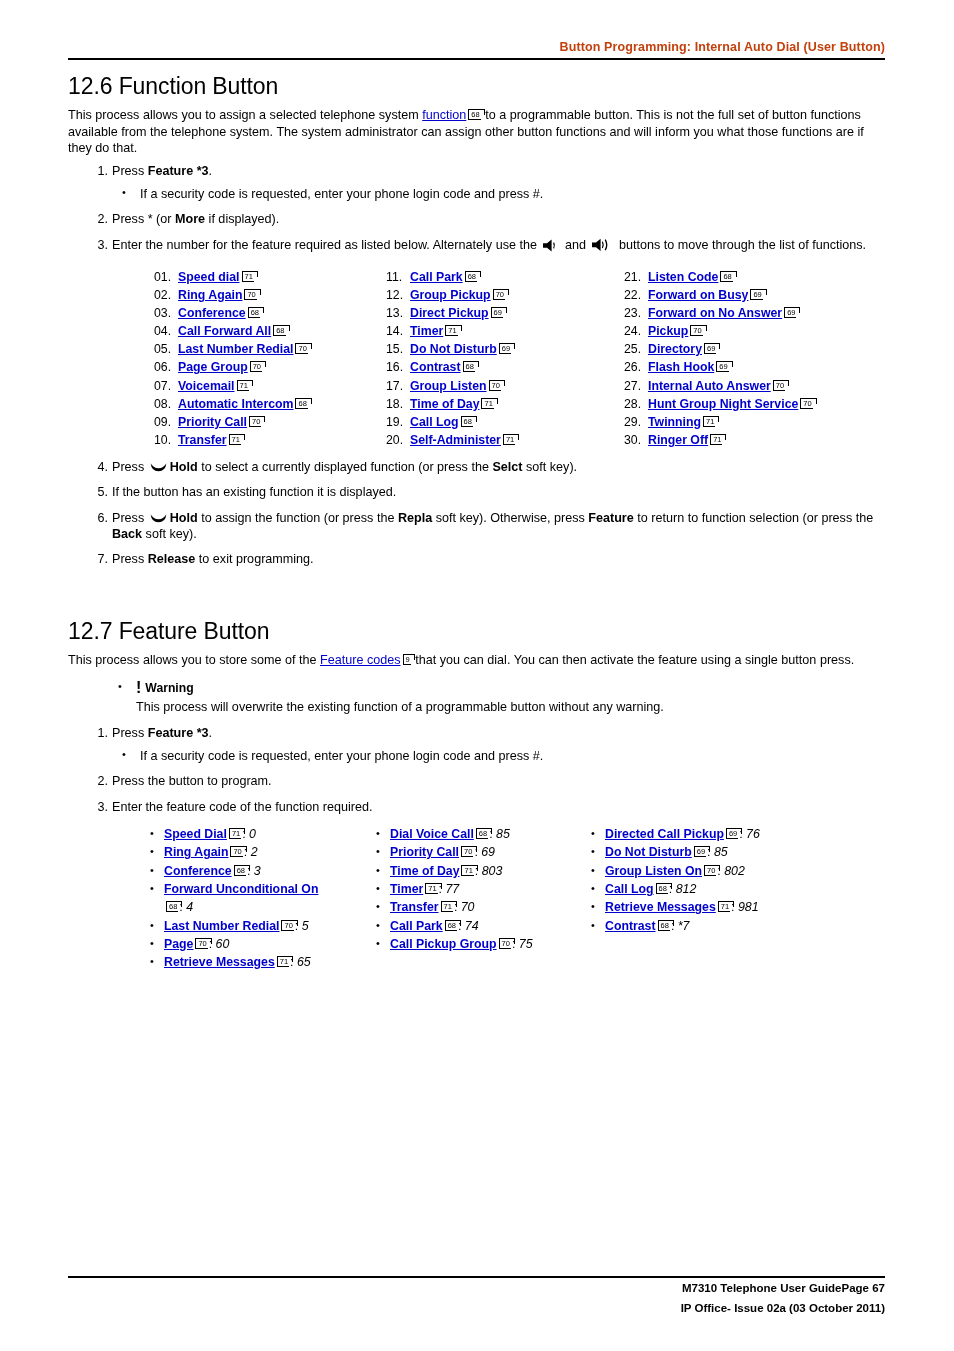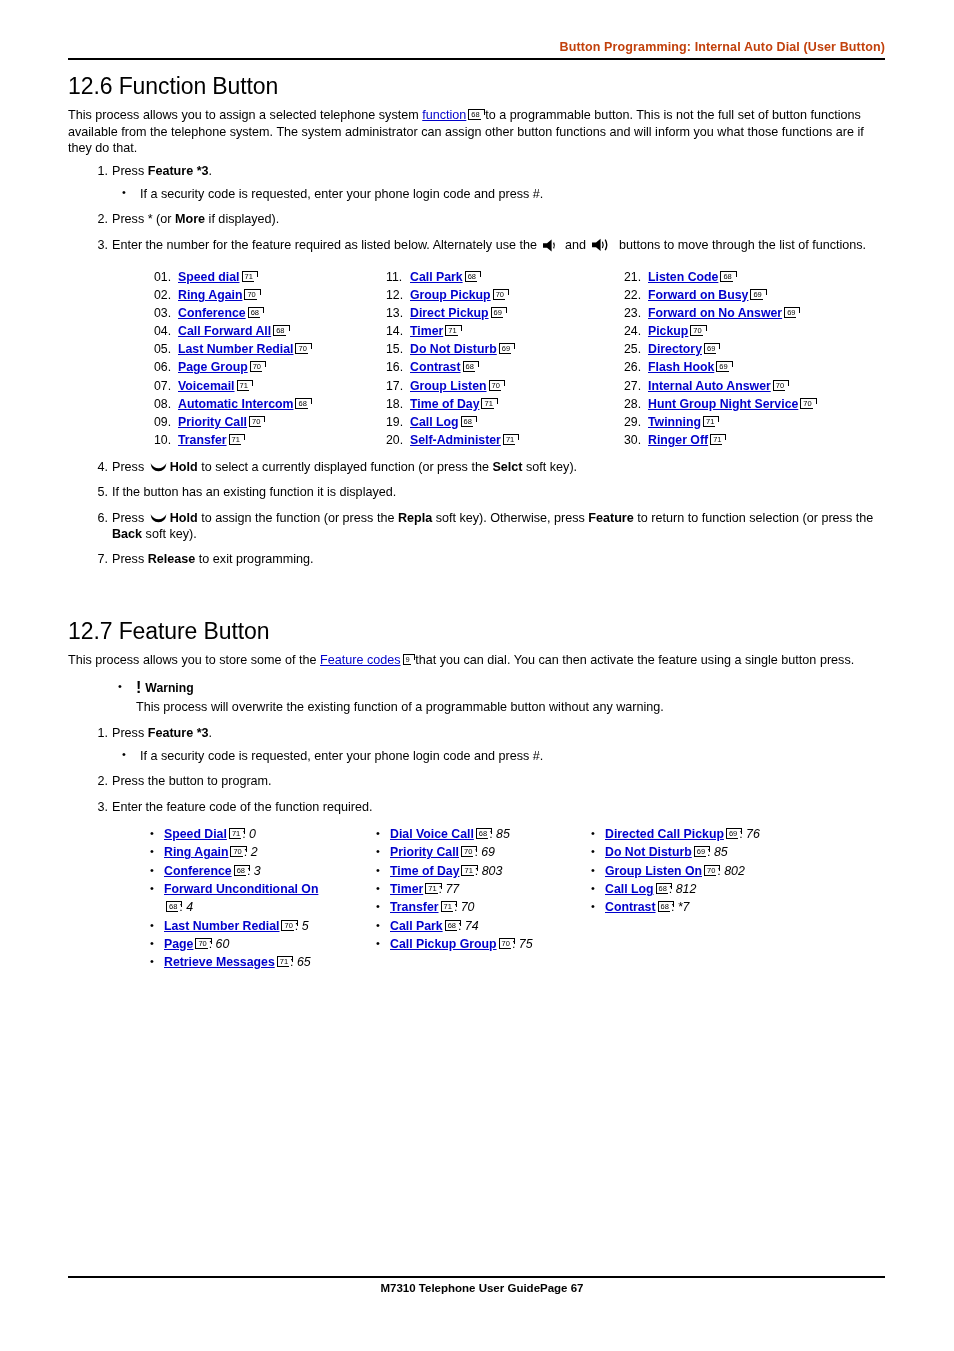--- a/index.html
+++ b/index.html
@@ -50,21 +50,21 @@
     left: 68px;
     top: 1276px;
     width: 817px;
   }
   .footer-rule {
     border-bottom: 2.3px solid #000;
     width: 100%;
   }
   .footer-row {
     display: flex;
-    justify-content: center;
+    justify-content: flex-end;
     font-size: 11.5px;
     font-weight: bold;
     line-height: 1.55;
     margin-top: 2px;
     padding-left: 11px;
   }
 
   
   .content {
     position: absolute;
@@ -413,28 +413,33 @@
         <div class="code-item"><a class="xlink bold">Transfer</a><span class="pref">71</span>: <span class="code-val">70</span></div>
         <div class="code-item"><a class="xlink bold">Call Park</a><span class="pref">68</span>: <span class="code-val">74</span></div>
         <div class="code-item"><a class="xlink bold">Call Pickup Group</a><span class="pref">70</span>: <span class="code-val">75</span></div>
       </div>
 
       <div class="code-col">
         <div class="code-item"><a class="xlink bold">Directed Call Pickup</a><span class="pref">69</span>: <span class="code-val">76</span></div>
         <div class="code-item"><a class="xlink bold">Do Not Disturb</a><span class="pref">69</span>: <span class="code-val">85</span></div>
         <div class="code-item"><a class="xlink bold">Group Listen On</a><span class="pref">70</span>: <span class="code-val">802</span></div>
         <div class="code-item"><a class="xlink bold">Call Log</a><span class="pref">68</span>: <span class="code-val">812</span></div>
+        <div class="code-item"><a class="xlink bold">Retrieve Messages</a><span class="pref">71</span>: <span class="code-val">981</span></div>
         <div class="code-item"><a class="xlink bold">Contrast</a><span class="pref">68</span>: <span class="code-val">*7</span></div>
       </div>
 
     </div>
 
   </div>
 
   <div class="footer">
     <div class="footer-rule"></div>
     <div class="footer-row">
       <span>M7310 Telephone User Guide</span>
       <span>Page 67</span>
     </div>
+    <div class="footer-row">
+      <span>IP Office</span>
+      <span>- Issue 02a (03 October 2011)</span>
+    </div>
   </div>
 
 </div>
 
 </body></html>

